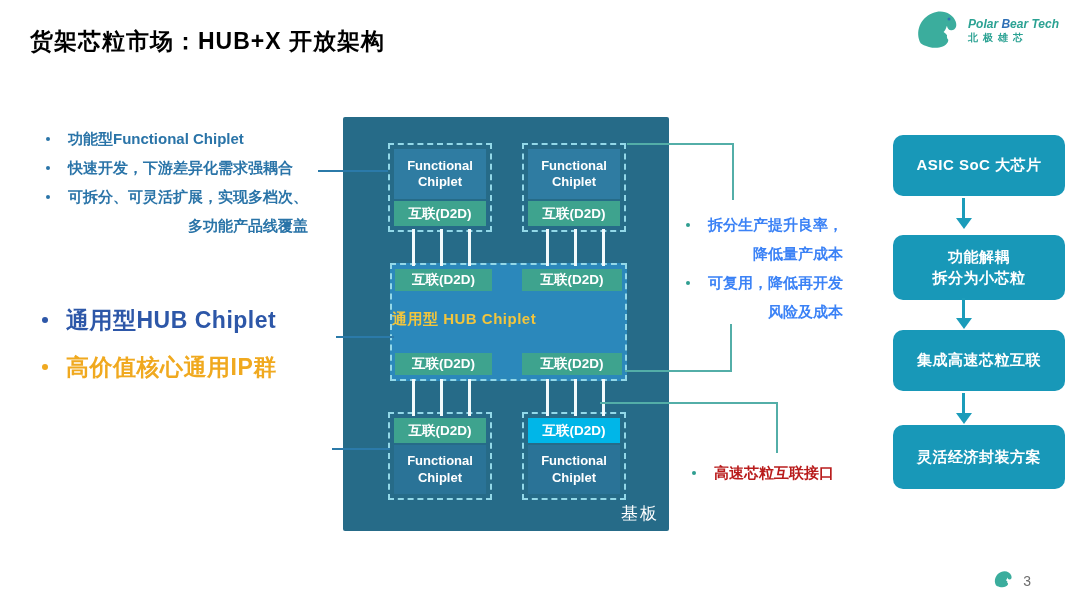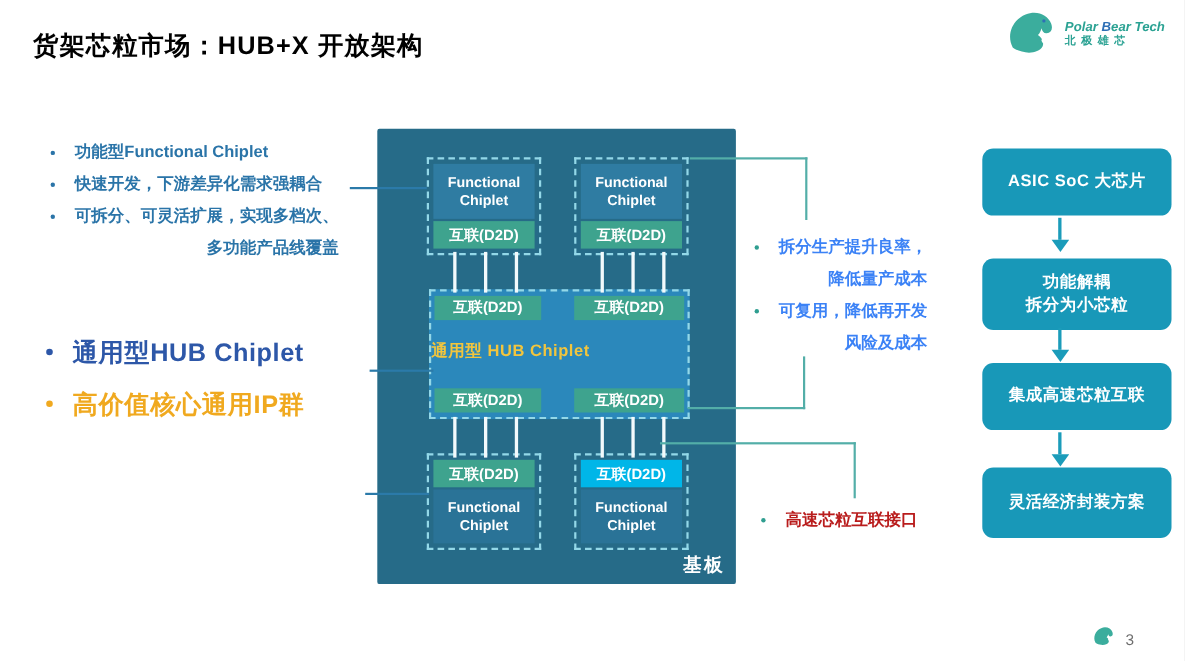--- a/index.html
+++ b/index.html
@@ -29,21 +29,21 @@
   .dot { width:4px; height:4px; border-radius:50%; background:#2A74A8; margin:13px 18px 0 0; flex:none; }
   .dot.teal { background:#2F9E90; }
   .dot.big { width:6px; height:6px; margin-top:12px; }
   .big-bullet { font-size:23px; font-weight:bold; letter-spacing:0.5px; }
   .hub-blue { color:#2D57A8; }
   .ip-orange { color:#F0A91F; }
   .teal-text { color:#2F9E90; }
 
   
   .board { left:343px; top:117px; width:326px; height:414px; background:#266B88; border-radius:2px; }
-  .substrate { position:absolute; right:10px; bottom:6px; color:#ffffff; font-size:17px; font-weight:bold; letter-spacing:2px; }
+  .substrate { position:absolute; right:10px; bottom:6px; color:#ffffff; font-size:17px; font-weight:normal; letter-spacing:2px; }
 
   
   .chiplet {
     border:2px dashed #93D8E8; box-sizing:border-box;
     display:flex; flex-direction:column; padding:4px; gap:2px;
   }
   .chip-label {
     flex:1; background:#2F7CA2; color:#ffffff; font-weight:bold; font-size:13px;
     display:flex; align-items:center; justify-content:center; text-align:center; line-height:1.25;
   }

